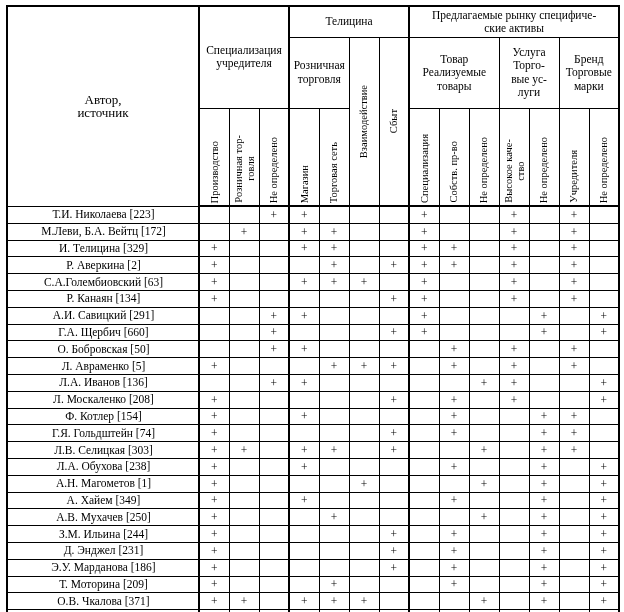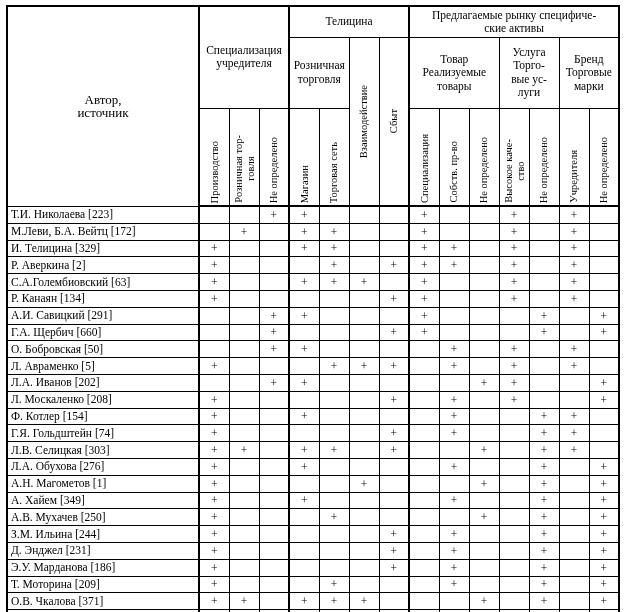--- a/index.html
+++ b/index.html
@@ -13,21 +13,21 @@
   .thick-l{border-left:2px solid #000;}
   thead th{font-size:11.5px;line-height:13.5px;text-align:center;white-space:pre-line;}
   tr.grp-row1 th{height:30px;}
   tr.grp-row2 th{height:60px;}
   tr.vcols th{height:83px;vertical-align:bottom;border-bottom:2px solid #000;}
   th.author-head{font-size:13px;}
   .vwrap{height:80px;display:flex;align-items:flex-end;justify-content:center;padding-bottom:2px;}
   .vwrap-tall{height:140px;display:flex;align-items:center;justify-content:center;}
   .vtext{writing-mode:vertical-rl;transform:rotate(180deg);font-size:10.5px;line-height:11.5px;white-space:pre-line;}
   th.vtall{vertical-align:middle;border-bottom:2px solid #000;}
-  tbody td.author-cell{font-size:11.5px;text-align:left;padding:0 2px 0 3px;white-space:nowrap;overflow:hidden;height:15.8px;line-height:15px;}
+  tbody td.author-cell{font-size:11.5px;text-align:center;padding:0 2px 0 3px;white-space:nowrap;overflow:hidden;height:15.8px;line-height:15px;}
   tbody td.mark-cell{font-size:11.5px;text-align:center;height:15.8px;line-height:14px;}
 </style>
 </head>
 <body>
 
 <div class="page">
   <table>
     <colgroup>
       <col class="author-col">
       <col class="data-col">
@@ -257,21 +257,21 @@
           <td class="mark-cell">+</td>
           <td class="mark-cell thick-l"></td>
           <td class="mark-cell">+</td>
           <td class="mark-cell"></td>
           <td class="mark-cell">+</td>
           <td class="mark-cell"></td>
           <td class="mark-cell">+</td>
           <td class="mark-cell"></td>
         </tr>
         <tr>
-          <td class="author-cell">Л.А. Иванов [202]</td>
+          <td class="author-cell">Л.А. Иванов [136]</td>
           <td class="mark-cell thick-l"></td>
           <td class="mark-cell"></td>
           <td class="mark-cell">+</td>
           <td class="mark-cell thick-l">+</td>
           <td class="mark-cell"></td>
           <td class="mark-cell"></td>
           <td class="mark-cell"></td>
           <td class="mark-cell thick-l"></td>
           <td class="mark-cell"></td>
           <td class="mark-cell">+</td>
@@ -342,21 +342,21 @@
           <td class="mark-cell">+</td>
           <td class="mark-cell thick-l"></td>
           <td class="mark-cell"></td>
           <td class="mark-cell">+</td>
           <td class="mark-cell"></td>
           <td class="mark-cell">+</td>
           <td class="mark-cell">+</td>
           <td class="mark-cell"></td>
         </tr>
         <tr>
-          <td class="author-cell">Л.А. Обухова [276]</td>
+          <td class="author-cell">Л.А. Обухова [238]</td>
           <td class="mark-cell thick-l">+</td>
           <td class="mark-cell"></td>
           <td class="mark-cell"></td>
           <td class="mark-cell thick-l">+</td>
           <td class="mark-cell"></td>
           <td class="mark-cell"></td>
           <td class="mark-cell"></td>
           <td class="mark-cell thick-l"></td>
           <td class="mark-cell">+</td>
           <td class="mark-cell"></td>

